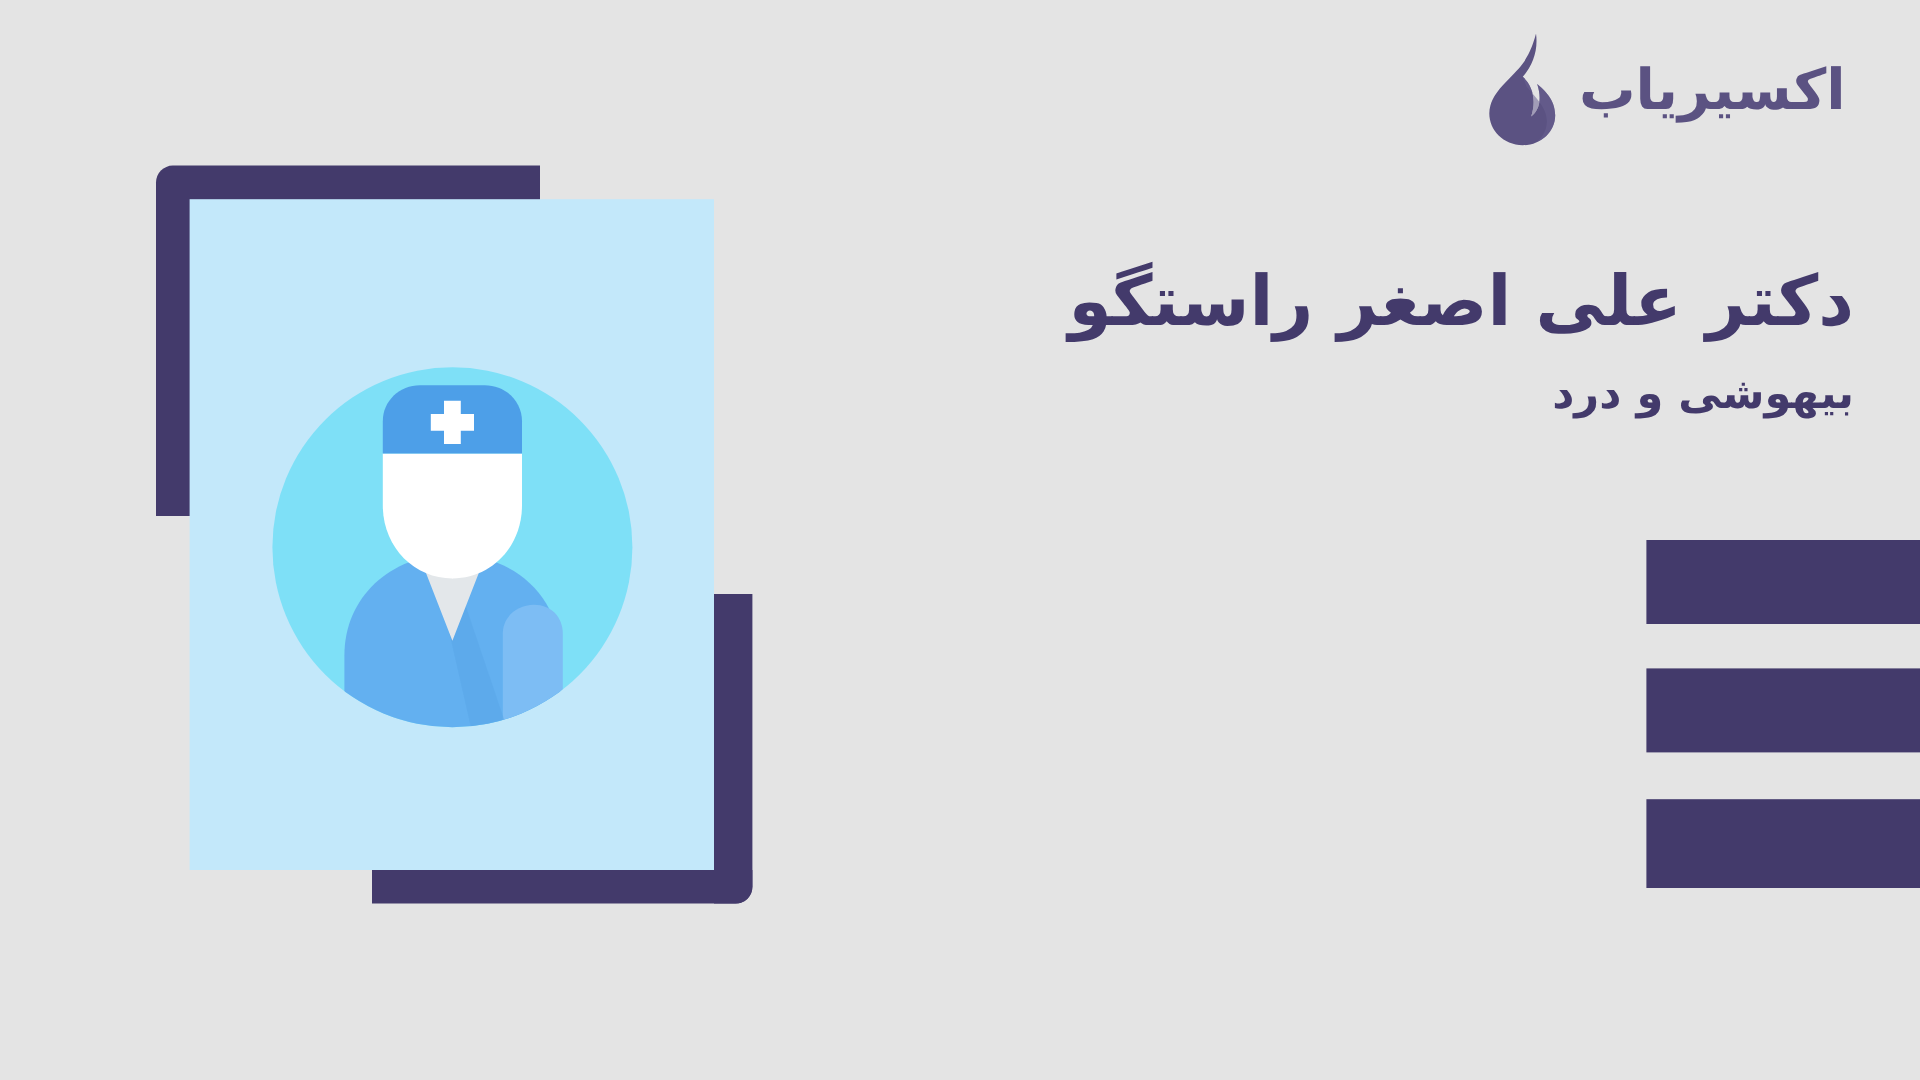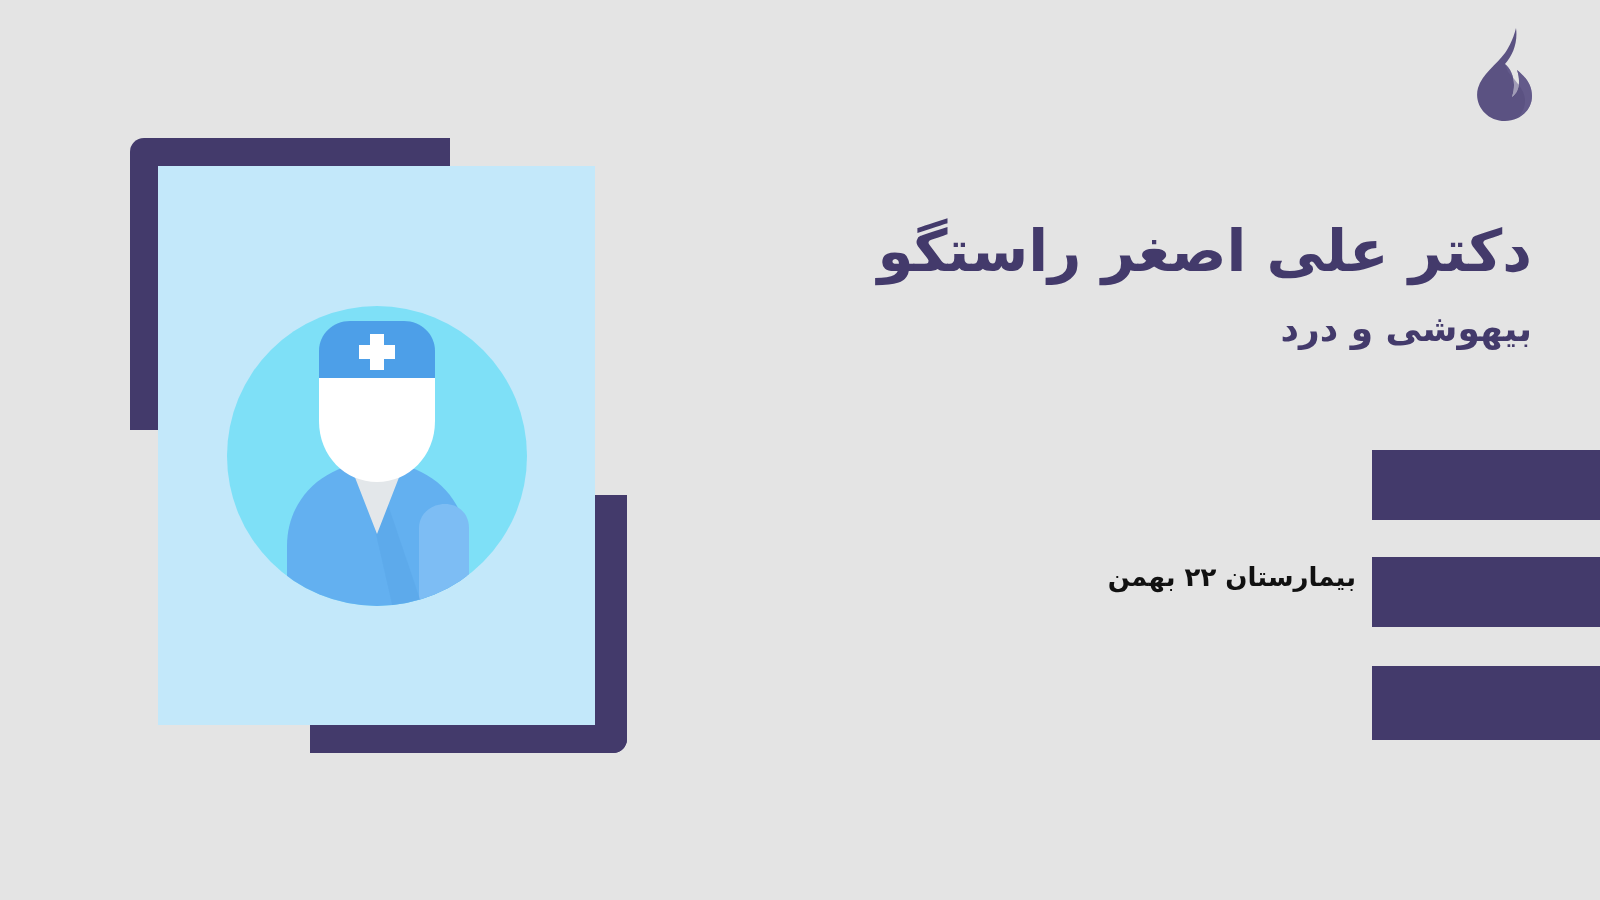--- a/index.html
+++ b/index.html
@@ -95,21 +95,21 @@
     top: 50%;
     transform: translate(-50%, -50%);
     width: 360px;
     height: 360px;
     display: block;
   }
 
   
   .info {
     position: absolute;
-    right: 68px;
+    right: 55px;
     top: 214px;
     width: 780px;
     direction: rtl;
   }
   .doctor-name {
     margin: 0;
     font-size: 58px;
     font-weight: 700;
     color: #433a6b;
     line-height: 1.28;
@@ -152,20 +152,21 @@
   .edge-bar-1 { top: 450px; width: 228px; height: 70px; }
   .edge-bar-2 { top: 557px; width: 228px; height: 70px; }
   .edge-bar-3 { top: 666px; width: 228px; height: 74px; }
 </style>
 </head>
 <body>
 
 <div class="stage">
 
   <div class="brand">
+    <div class="brand-wordmark">اکسیریاب</div>
     <svg class="brand-mark" viewBox="0 0 66 98" aria-hidden="true">
       <path d="M44 2 C44 2 41 16 33 27 C25 38 10 48 6 62 C1.5 78 14 95 33 95 C48 95 60 84 60 70 C60 57 51 49 45 44 C49 56 47 66 40 71 C45 56 40 44 33 38 C41 29 46 16 44 2 Z" fill="#5b5282"></path>
       <path d="M33 38 C40 44 45 56 40 71 C47 66 49 56 45 44 C51 49 60 57 60 70 C60 80 54 88 45 92 C53 85 55 75 51 66 C48 59 41 52 36 46 Z" fill="#6a6192" opacity="0.55"></path>
     </svg>
   </div>
 
   <div class="illus">
     <div class="deco-rect deco-top-left"></div>
     <div class="deco-rect deco-bottom-right"></div>
     <div class="deco-rect deco-bottom-bar"></div>
@@ -200,21 +201,20 @@
         <path d="M173 68 L187 68 L187 79 L198 79 L198 93 L187 93 L187 104 L173 104 L173 93 L162 93 L162 79 L173 79 Z" fill="#ffffff"></path>
       </svg>
     </div>
   </div>
 
   <div class="info">
     <h1 class="doctor-name">دکتر علی اصغر راستگو</h1>
     <div class="specialty">بیهوشی و درد</div>
   </div>
 
-  <div class="hospital">بیمارستان ۲۲ بهمن</div>
 
   <div class="edge-bars">
     <div class="edge-bar edge-bar-1"></div>
     <div class="edge-bar edge-bar-2"></div>
     <div class="edge-bar edge-bar-3"></div>
   </div>
 
 </div>
 
 </body></html>

